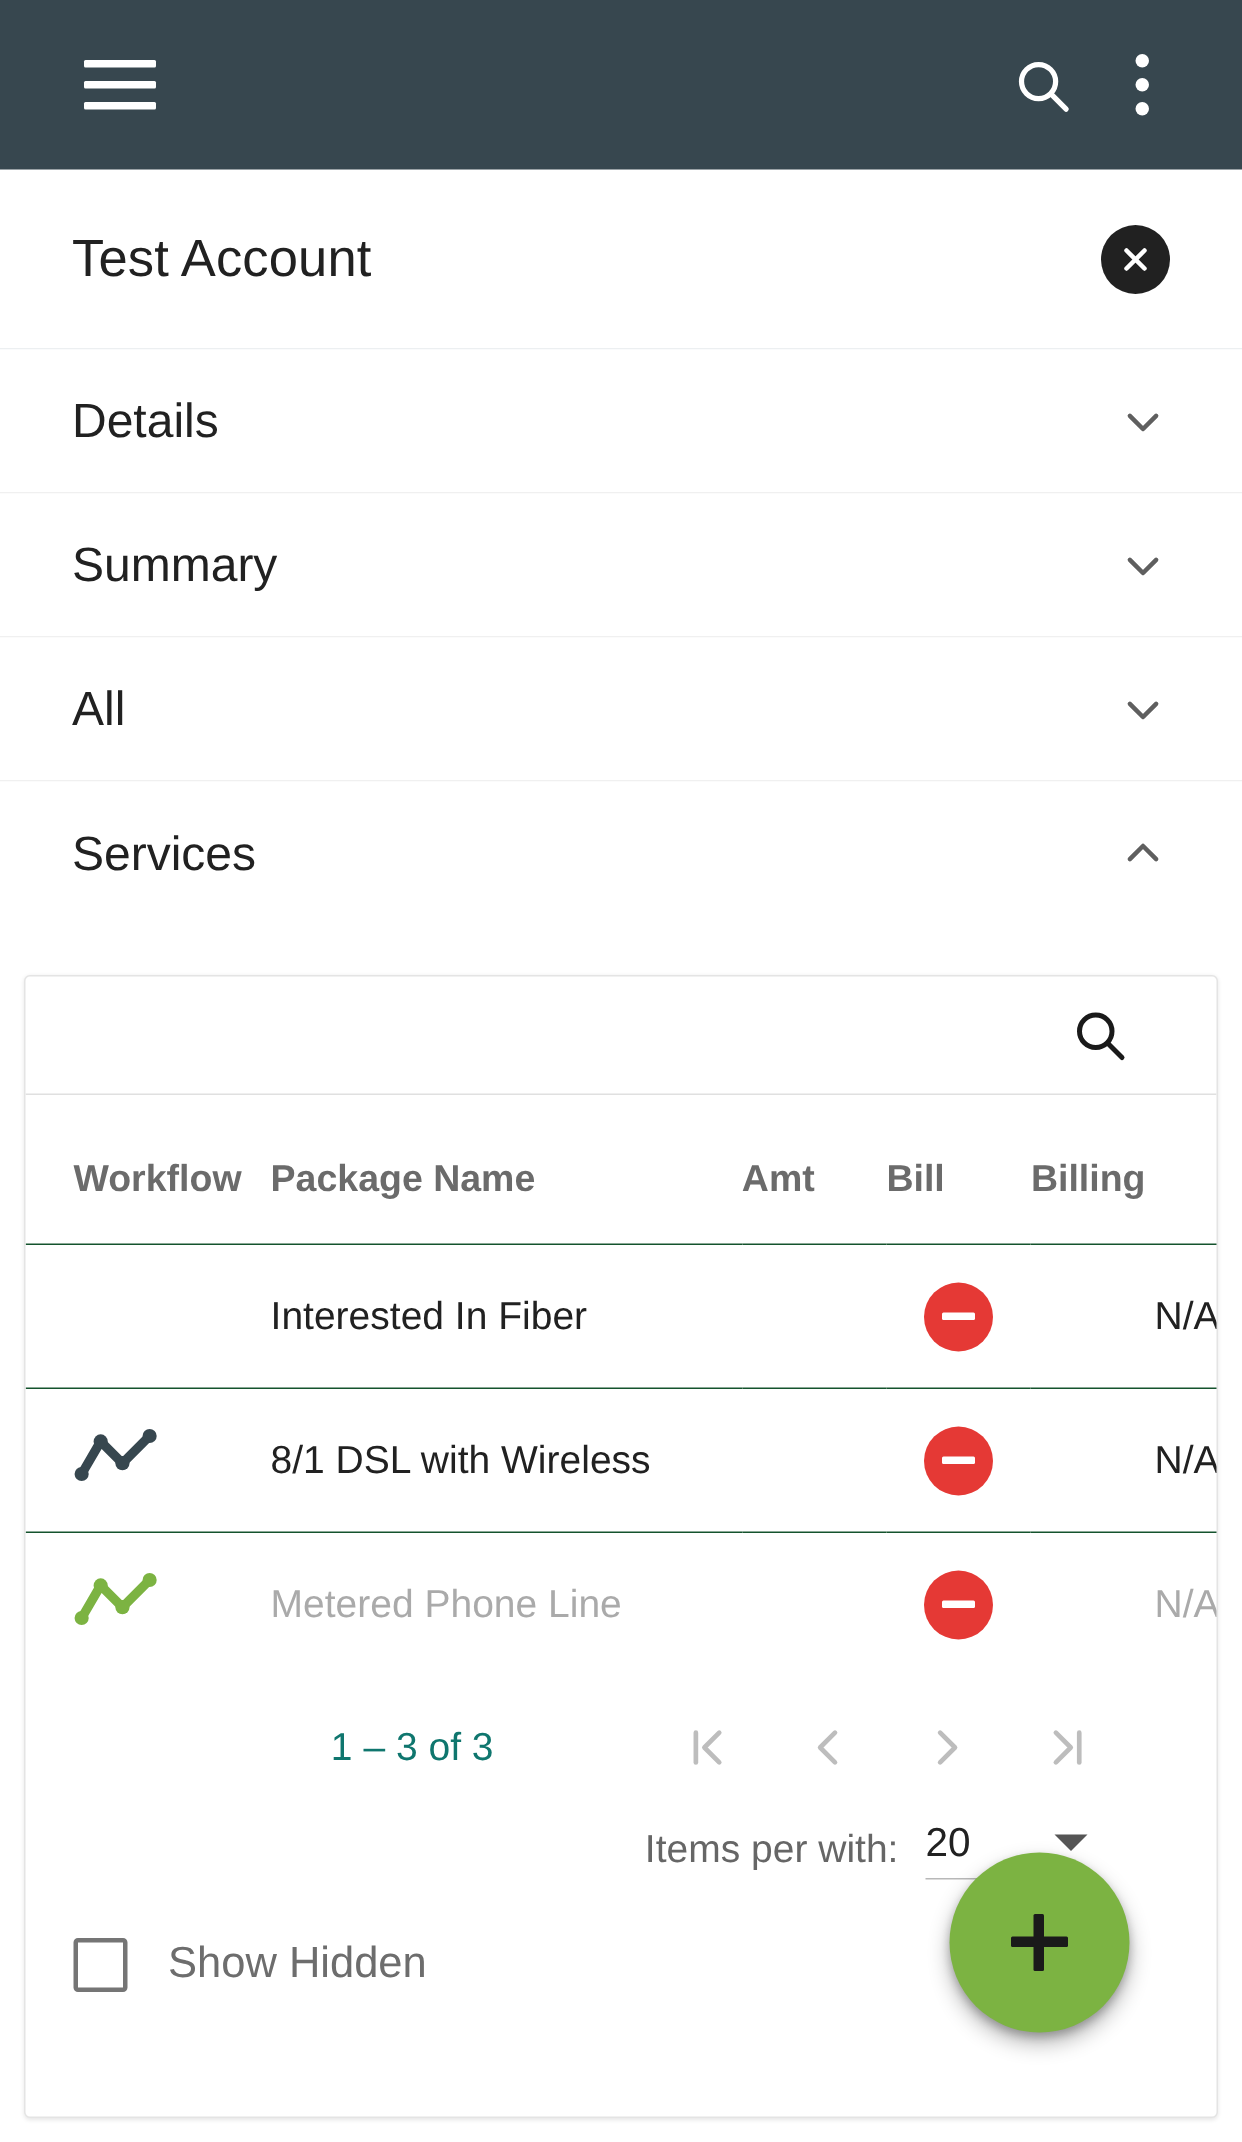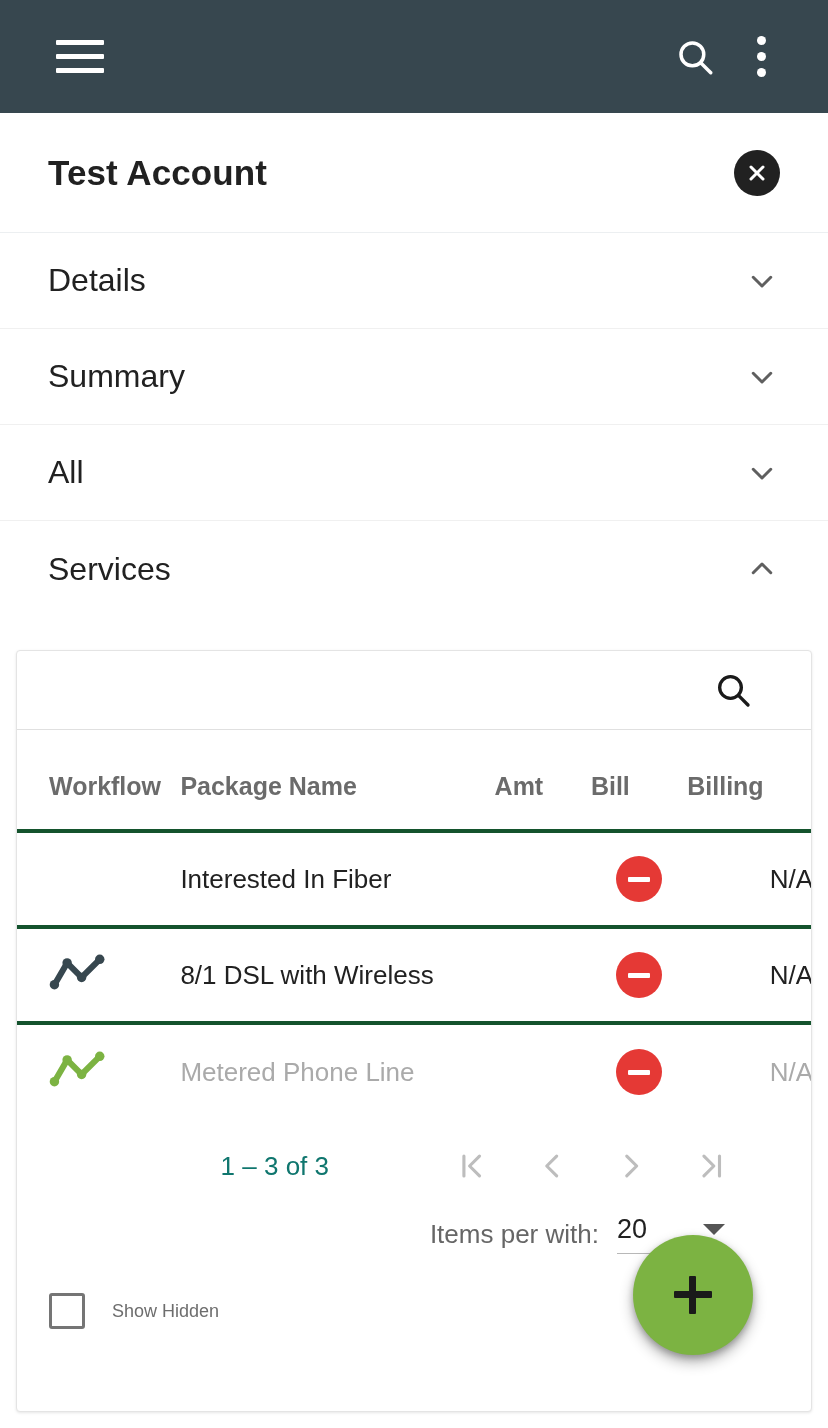--- a/index.html
+++ b/index.html
@@ -71,21 +71,21 @@
     display: flex;
     align-items: center;
     padding: 0 48px;
     background: #ffffff;
     border-bottom: 1px solid #eceff1;
   }
   .account-title {
     font-size: 35px;
     color: #212121;
     letter-spacing: 0.1px;
-    font-weight: 700;
+    font-weight: 400;
   }
   .account-row-spacer { flex: 1 1 auto; }
   .close-btn {
     width: 46px; height: 46px;
     border-radius: 50%;
     background: #212121;
     display: flex;
     align-items: center;
     justify-content: center;
     cursor: pointer;
@@ -146,21 +146,21 @@
     text-align: left;
     padding: 42px 0 28px 0;
     white-space: nowrap;
   }
   table.svc td {
     font-size: 26px;
     color: #212121;
     padding: 0;
     height: 96px;
     vertical-align: middle;
-    border-top: 4px solid #14532d;
+    border-top: 1px solid #14532d;
     white-space: nowrap;
   }
   table.svc tr.hidden-row td,
   table.svc tr.hidden-row td .na { color: #aaaaaa; }
 
   .col-workflow { width: 156px; padding-left: 32px !important; }
   .col-package  { width: 300px; }
   .col-amt      { width: 92px; text-align: right; }
   .col-bill     { width: 92px; text-align: center; }
   .col-billing  { width: 120px; text-align: right; }
@@ -245,21 +245,21 @@
     padding: 30px 0 0 32px;
     cursor: pointer;
   }
   .cbox {
     width: 36px; height: 36px;
     border: 3px solid #757575;
     border-radius: 3px;
     background: #ffffff;
   }
   .cbox-label {
-    font-size: 18px;
+    font-size: 29px;
     color: #6d6d6d;
     margin-left: 27px;
   }
 
   
   .fab {
     position: absolute;
     left: 633px;
     top: 1235px;
     width: 120px; height: 120px;

